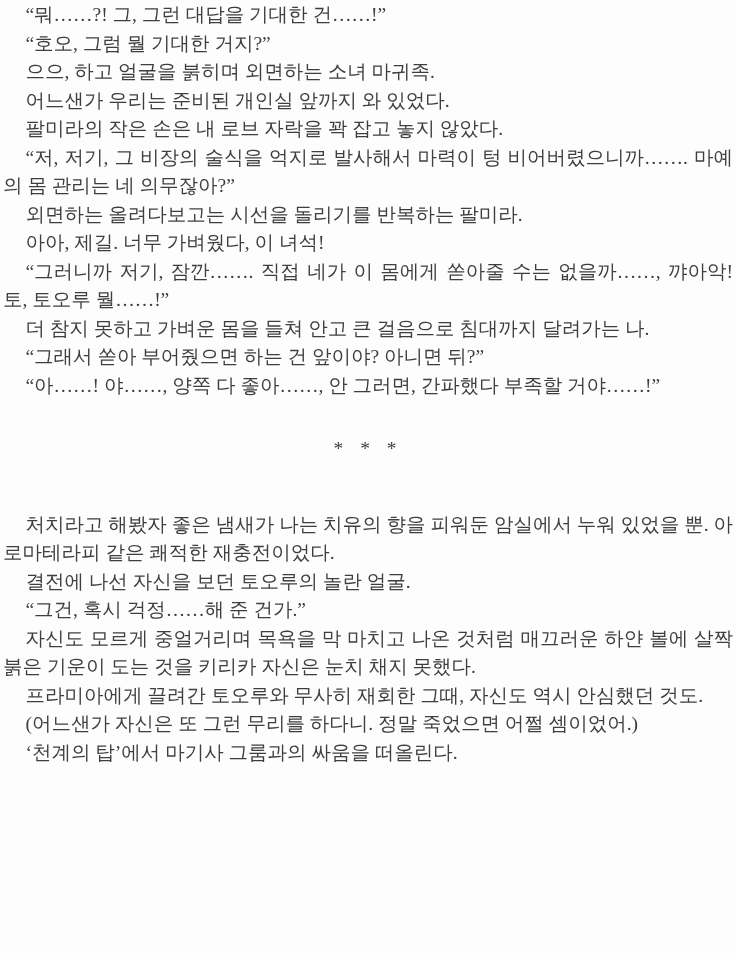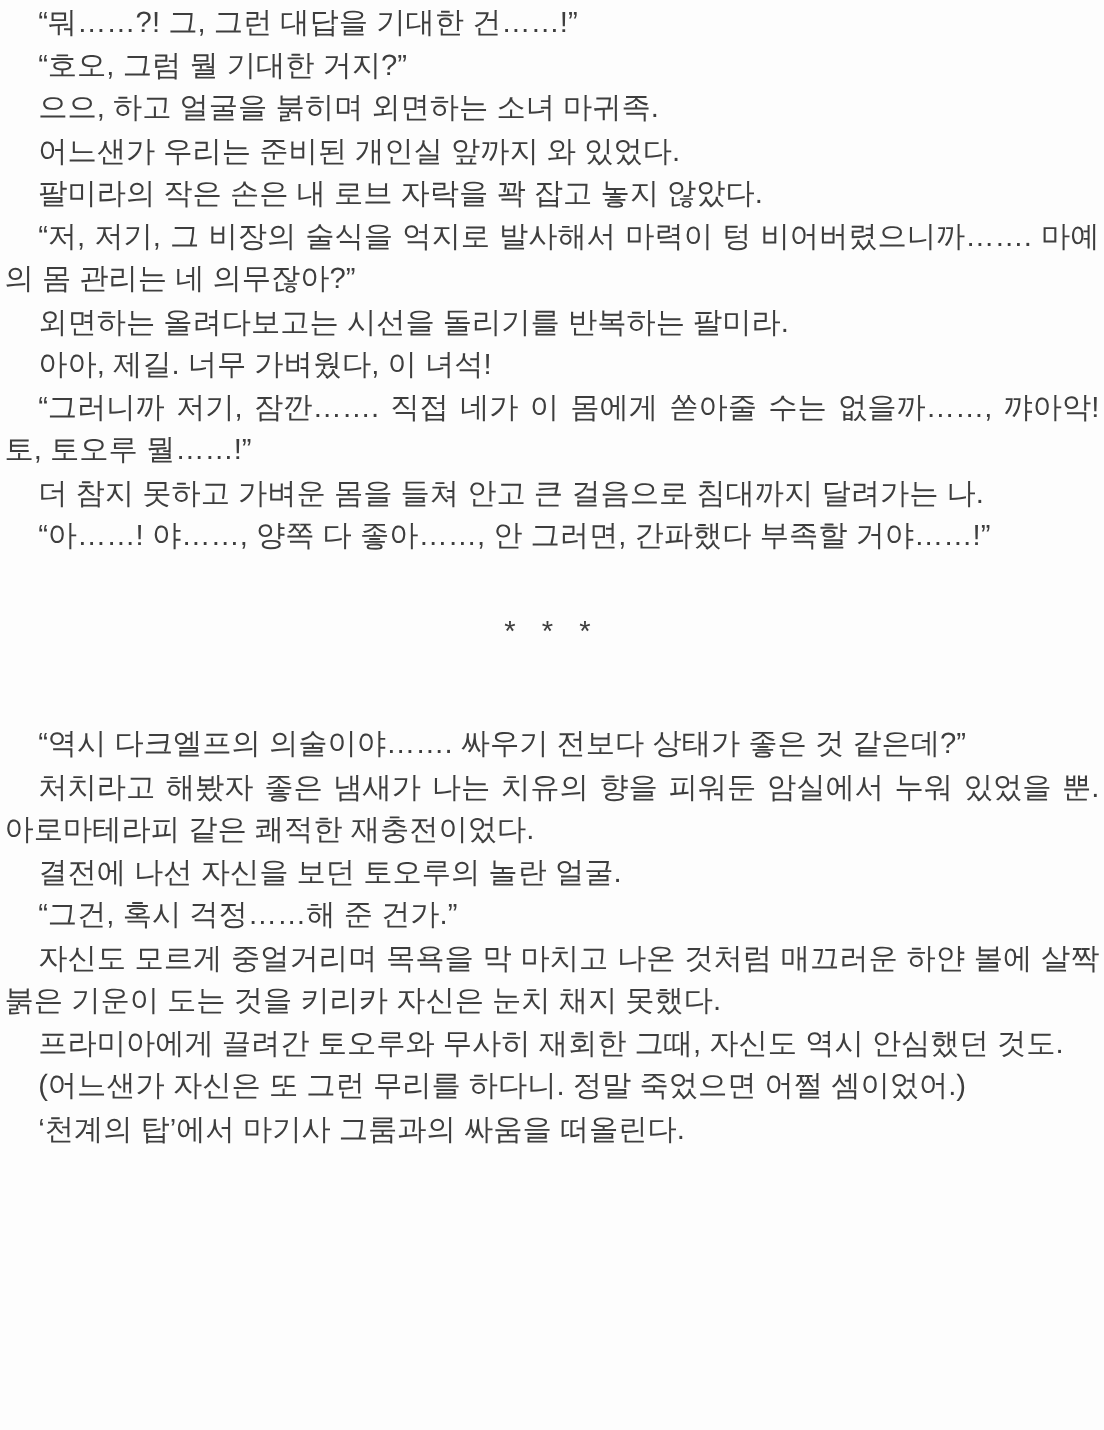--- a/index.html
+++ b/index.html
@@ -8,21 +8,21 @@
     width: 736px;
     height: 953px;
     overflow: hidden;
     background: #fdfdfd;
   }
   .novel-page {
     box-sizing: border-box;
     width: 736px;
     height: 953px;
     padding: 1px 3px 0 3px;
-    font-family: Liberation Sans, sans-serif;
+    font-family: Liberation Serif, serif;
     font-size: 19.5px;
     line-height: 28.5px;
     color: #3e3e3e;
     text-align: justify;
   }
   .scene {
     display: block;
   }
   .para {
     margin: 0;
@@ -47,25 +47,25 @@
       <p class="para">“뭐……?! 그, 그런 대답을 기대한 건……!”</p>
       <p class="para">“호오, 그럼 뭘 기대한 거지?”</p>
       <p class="para">으으, 하고 얼굴을 붉히며 외면하는 소녀 마귀족.</p>
       <p class="para">어느샌가 우리는 준비된 개인실 앞까지 와 있었다.</p>
       <p class="para">팔미라의 작은 손은 내 로브 자락을 꽉 잡고 놓지 않았다.</p>
       <p class="para">“저, 저기, 그 비장의 술식을 억지로 발사해서 마력이 텅 비어버렸으니까……. 마예의 몸 관리는 네 의무잖아?”</p>
       <p class="para">외면하는 올려다보고는 시선을 돌리기를 반복하는 팔미라.</p>
       <p class="para">아아, 제길. 너무 가벼웠다, 이 녀석!</p>
       <p class="para">“그러니까 저기, 잠깐……. 직접 네가 이 몸에게 쏟아줄 수는 없을까……, 꺄아악! 토, 토오루 뭘……!”</p>
       <p class="para">더 참지 못하고 가벼운 몸을 들쳐 안고 큰 걸음으로 침대까지 달려가는 나.</p>
+      <p class="para">“그래서 쏟아 부어줬으면 하는 건 앞이야? 아니면 뒤?”</p>
       <p class="para">“아……! 야……, 양쪽 다 좋아……, 안 그러면, 간파했다 부족할 거야……!”</p>
     </section>
   <div class="scene-separator">* * *</div>
   <section class="scene" id="scene-2">
-      <p class="para">“역시 다크엘프의 의술이야……. 싸우기 전보다 상태가 좋은 것 같은데?”</p>
       <p class="para">처치라고 해봤자 좋은 냄새가 나는 치유의 향을 피워둔 암실에서 누워 있었을 뿐. 아로마테라피 같은 쾌적한 재충전이었다.</p>
       <p class="para">결전에 나선 자신을 보던 토오루의 놀란 얼굴.</p>
       <p class="para">“그건, 혹시 걱정……해 준 건가.”</p>
       <p class="para">자신도 모르게 중얼거리며 목욕을 막 마치고 나온 것처럼 매끄러운 하얀 볼에 살짝 붉은 기운이 도는 것을 키리카 자신은 눈치 채지 못했다.</p>
       <p class="para">프라미아에게 끌려간 토오루와 무사히 재회한 그때, 자신도 역시 안심했던 것도.</p>
       <p class="para">(어느샌가 자신은 또 그런 무리를 하다니. 정말 죽었으면 어쩔 셈이었어.)</p>
       <p class="para">‘천계의 탑’에서 마기사 그룸과의 싸움을 떠올린다.</p>
     </section>
 </div>
 

